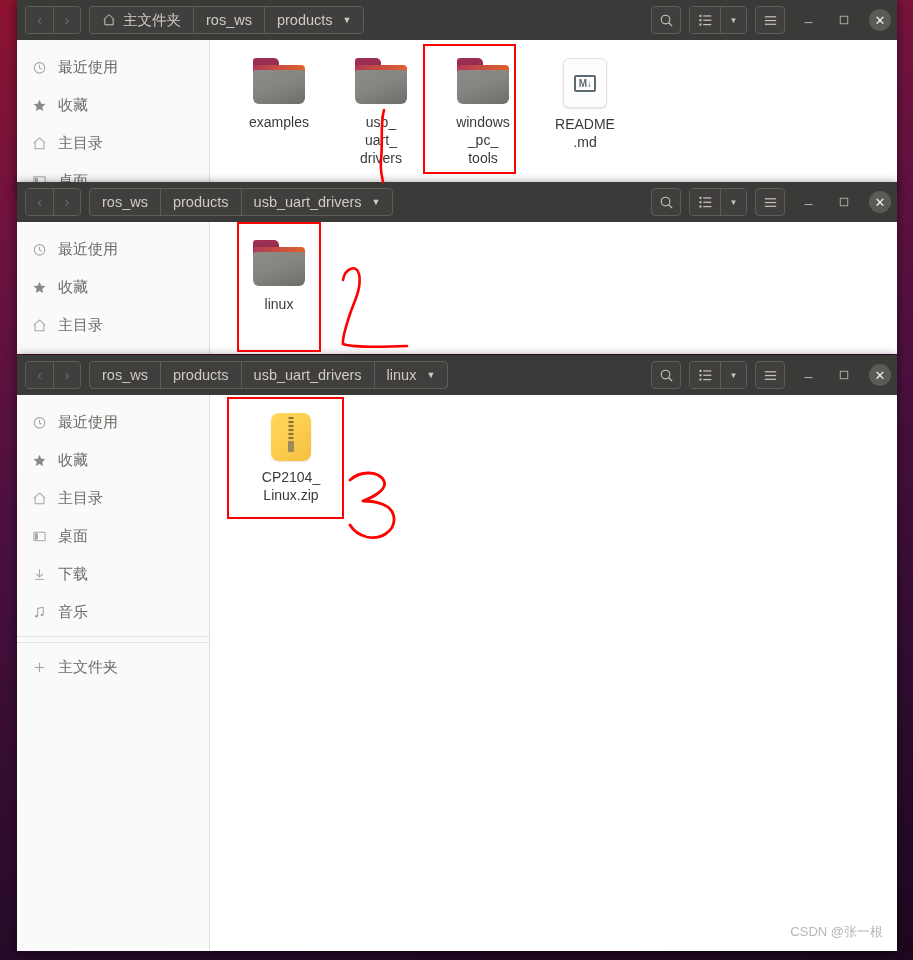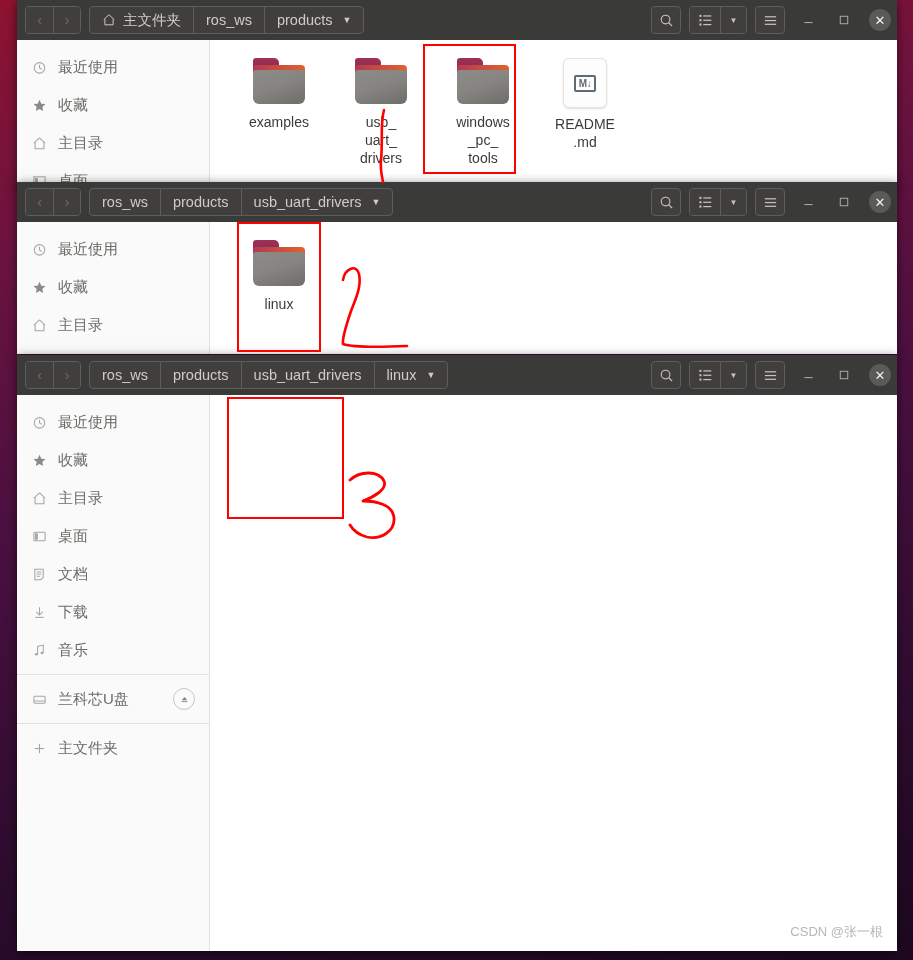--- a/index.html
+++ b/index.html
@@ -521,75 +521,59 @@
             <svg viewBox="0 0 16 16" width="15" height="15">
               <rect x="2" y="3.4" width="12" height="9.2" rx="1" fill="none" stroke="#a8a4a0" stroke-width="1.1"></rect>
               <rect x="3.2" y="4.6" width="3" height="6.8" fill="#a8a4a0"></rect>
             </svg>
           </span>
         <span>桌面</span>
       </div>
       <div class="sb-item">
         <span class="sb-ico">
             <svg viewBox="0 0 16 16" width="15" height="15">
-              <path d="M3 2.5 H12 V11 L9.5 13.5 H3 Z" fill="none" stroke="#a8a4a0" stroke-width="1.1"></path>
-              <line x1="5" y1="5.3" x2="10" y2="5.3" stroke="#a8a4a0" stroke-width="1"></line>
-              <line x1="5" y1="7.6" x2="10" y2="7.6" stroke="#a8a4a0" stroke-width="1"></line>
-              <line x1="5" y1="9.9" x2="8.5" y2="9.9" stroke="#a8a4a0" stroke-width="1"></line>
-            </svg>
-          </span>
-        <span>文档</span>
-      </div>
-      <div class="sb-item">
-        <span class="sb-ico">
-            <svg viewBox="0 0 16 16" width="15" height="15">
               <path d="M8 2.5 V10.5 M4.6 7.4 L8 10.8 L11.4 7.4" fill="none" stroke="#a8a4a0" stroke-width="1.1"></path>
               <line x1="3.5" y1="13.2" x2="12.5" y2="13.2" stroke="#a8a4a0" stroke-width="1.1"></line>
             </svg>
           </span>
         <span>下载</span>
       </div>
       <div class="sb-item">
         <span class="sb-ico">
             <svg viewBox="0 0 16 16" width="15" height="15">
               <path d="M6 12 V3.6 L12 2.2 V10.6" fill="none" stroke="#a8a4a0" stroke-width="1.1"></path>
               <ellipse cx="4.6" cy="12" rx="1.5" ry="1.3" fill="#a8a4a0"></ellipse>
               <ellipse cx="10.6" cy="10.6" rx="1.5" ry="1.3" fill="#a8a4a0"></ellipse>
             </svg>
           </span>
         <span>音乐</span>
       </div>
       <div class="sb-sep"></div>
-      <div class="sb-item">
-        <span class="sb-ico">
-            <svg viewBox="0 0 16 16" width="15" height="15">
-              <rect x="2" y="4.5" width="12" height="7.5" rx="1.2" fill="none" stroke="#a8a4a0" stroke-width="1.1"></rect>
-              <line x1="2" y1="9.6" x2="14" y2="9.6" stroke="#a8a4a0" stroke-width="1"></line>
-            </svg>
-          </span>
-        <span>兰科芯U盘</span>
-        <span class="eject">
-          <svg viewBox="0 0 16 16" width="11" height="11">
-              <path d="M8 4.2 L12 9.2 H4 Z" fill="#86827e"></path>
-              <rect x="4" y="10.5" width="8" height="1.3" fill="#86827e"></rect>
-            </svg>
-        </span>
-      </div>
       <div class="sb-sep"></div>
       <div class="sb-item">
         <span class="sb-ico">
             <svg viewBox="0 0 16 16" width="15" height="15">
               <line x1="8" y1="3" x2="8" y2="13" stroke="#a8a4a0" stroke-width="1.2"></line>
               <line x1="3" y1="8" x2="13" y2="8" stroke="#a8a4a0" stroke-width="1.2"></line>
             </svg>
           </span>
         <span>主文件夹</span>
       </div>
     </div>
     <div class="content">
+      <div class="filegrid">
+        <div class="fileitem" style="margin-left:12px">
+          <div class="zipfile">
+            <div class="zipper"></div>
+              <div class="zippull"></div>
+          </div>
+          <div class="fname" style="white-space:pre-line">CP2104_
+Linux.zip</div>
+        </div>
+      </div>
       <div class="watermark">CSDN @张一根</div>
     </div>
   </div>
 </div>
 
 <div class="redbox" style="left:423px; top:44px; width:93px; height:130px;"></div>
 <div class="redbox" style="left:237px; top:222px; width:84px; height:130px;"></div>
 <div class="redbox" style="left:227px; top:397px; width:117px; height:122px;"></div>
 
 <svg class="anno-svg" style="left:370px; top:108px; width:40px; height:80px;" viewBox="0 0 40 80">

